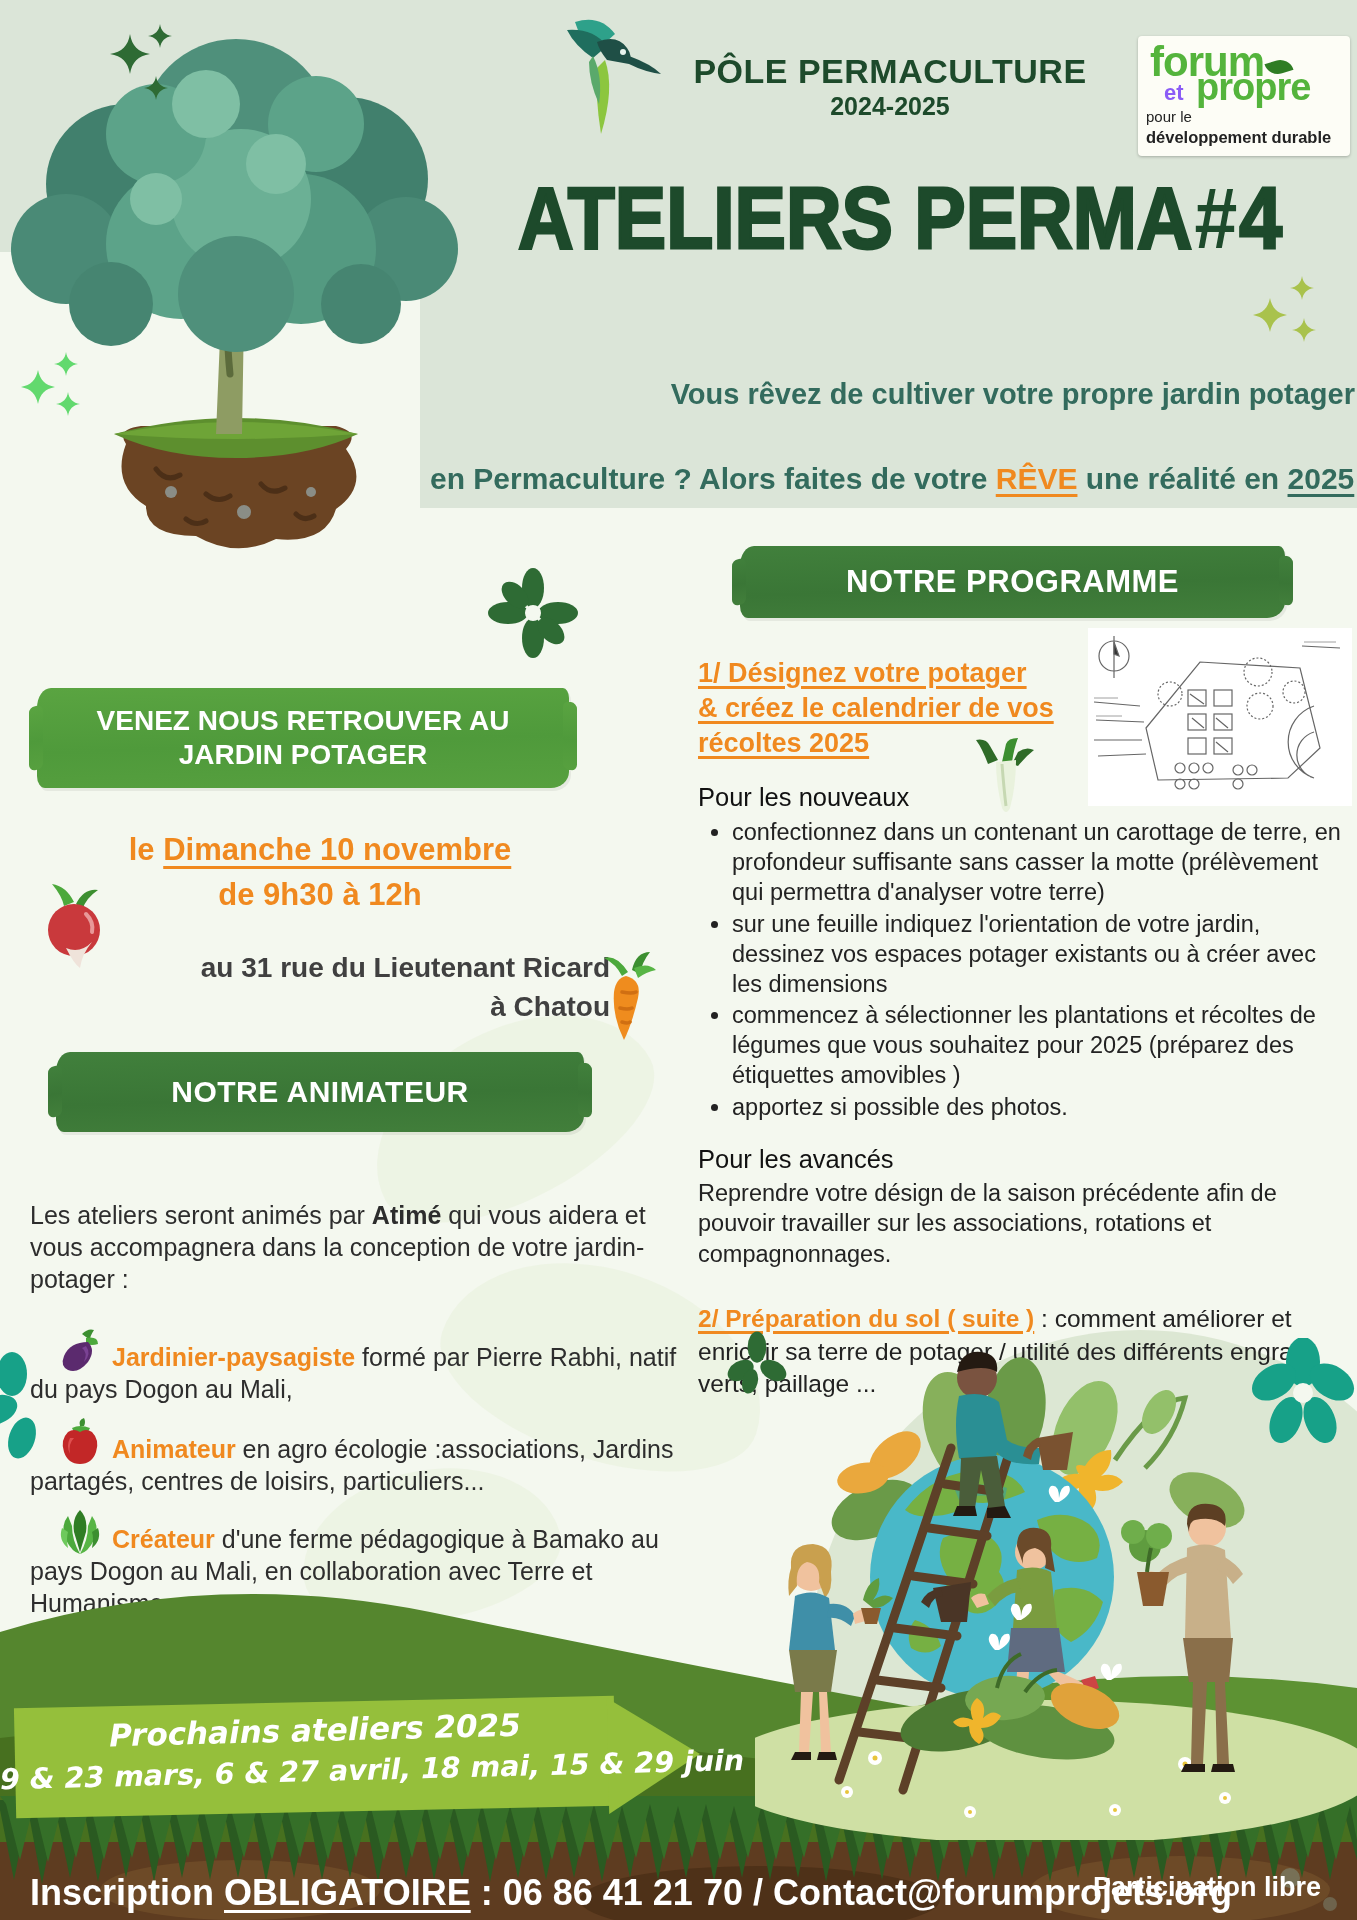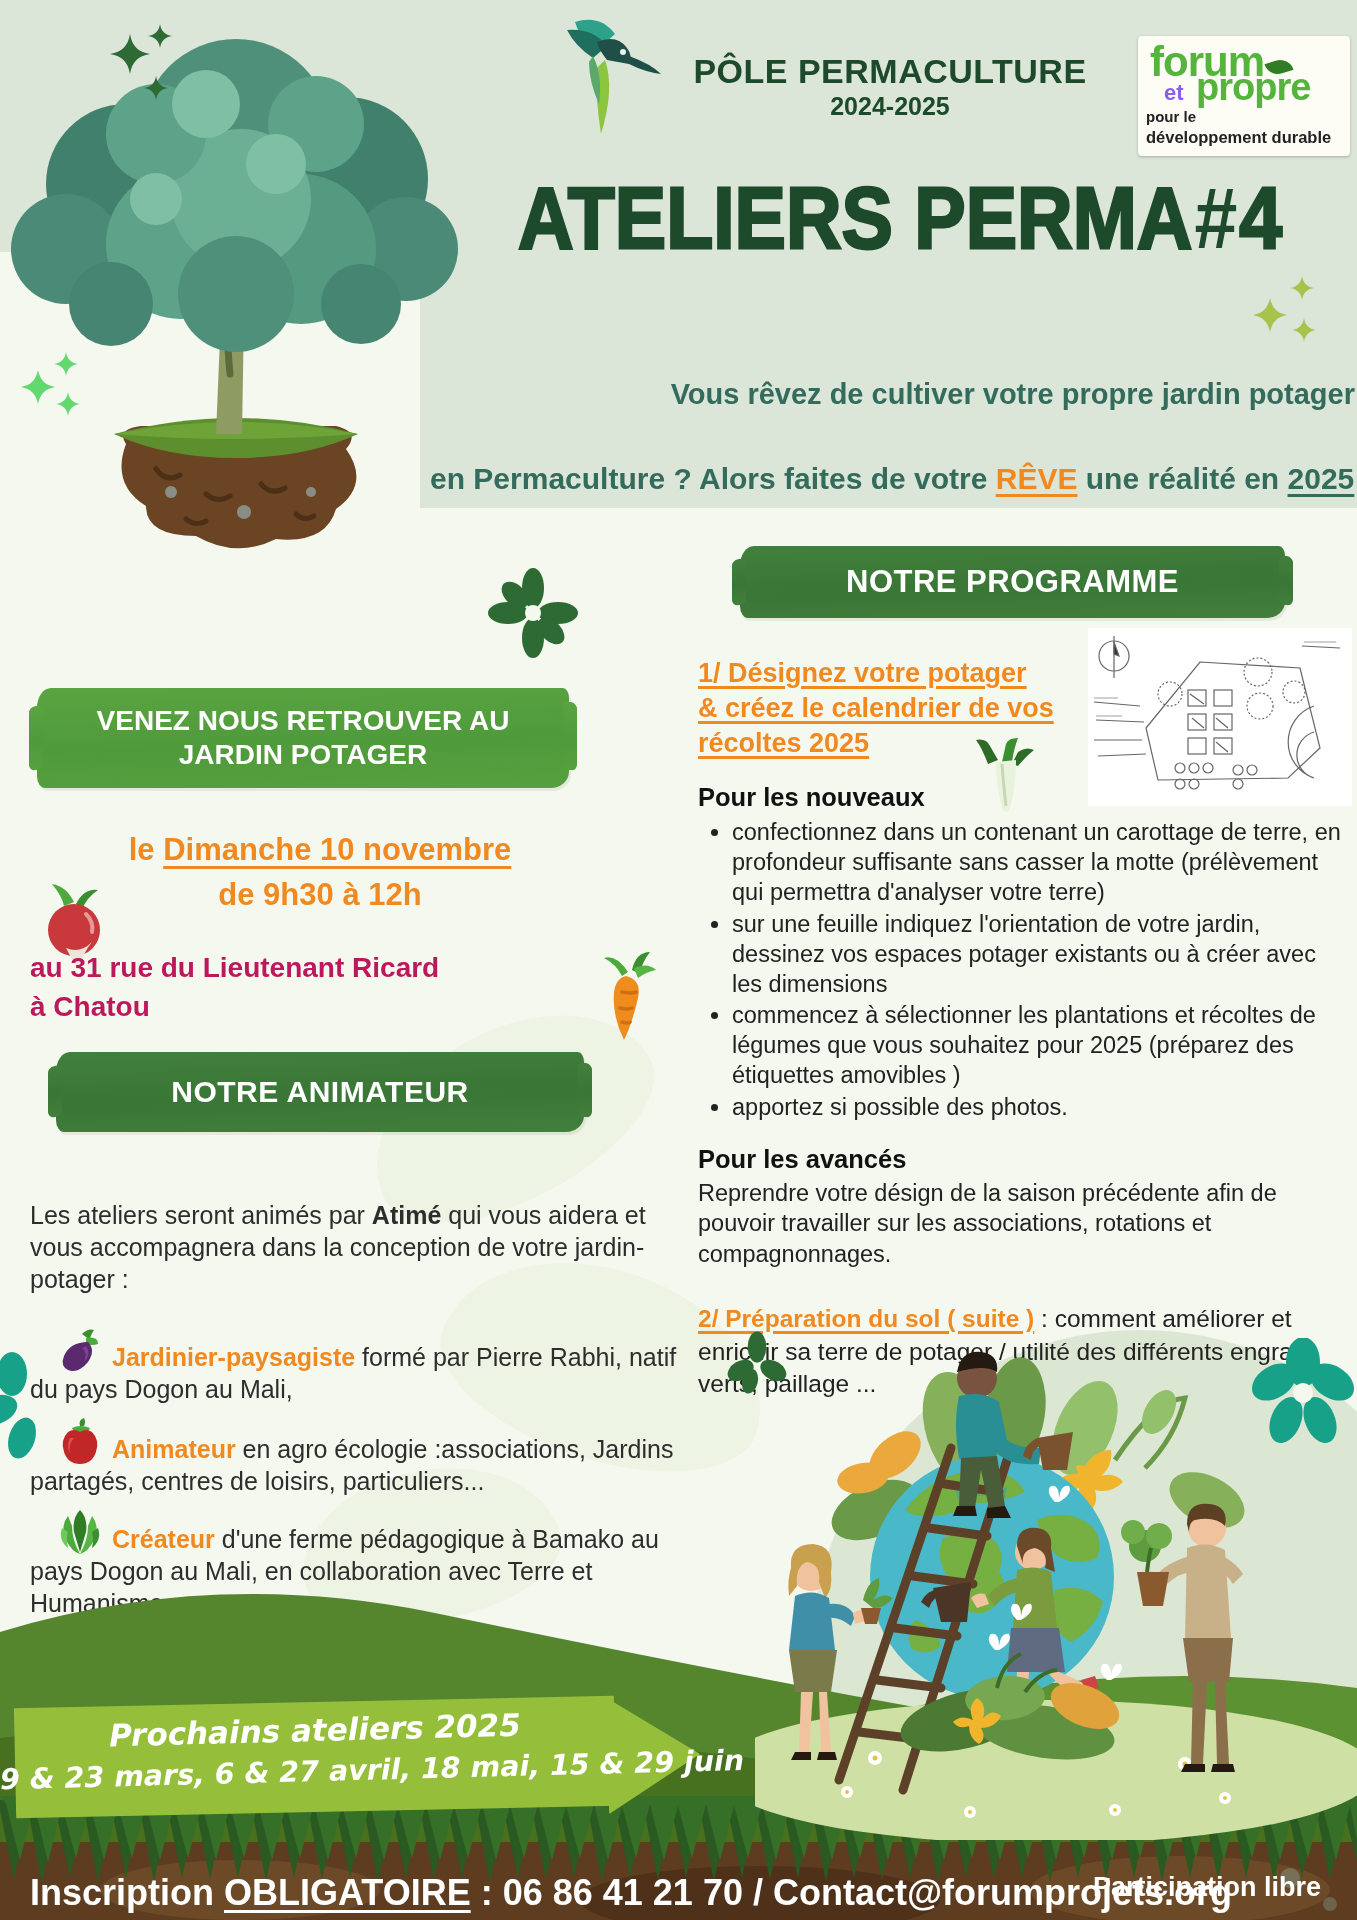--- a/index.html
+++ b/index.html
@@ -11,21 +11,21 @@
   .band-top{left:0;top:0;width:1357px;height:252px;background:#dbe5d8;}
   .band-right{left:420px;top:0;width:937px;height:508px;background:#dbe5d8;}
 
   
   .pole-title{left:660px;top:52px;width:460px;text-align:center;color:#1d4a2b;font-weight:bold;font-size:34px;letter-spacing:.5px;}
   .pole-years{left:660px;top:92px;width:460px;text-align:center;color:#1d4a2b;font-weight:bold;font-size:25px;}
   .logo-box{left:1138px;top:36px;width:212px;height:120px;background:#fdfdf6;border-radius:4px;box-shadow:0 1px 3px rgba(0,0,0,.25);}
   .logo-forum{position:absolute;left:12px;top:2px;font-size:42px;font-weight:bold;color:#54b43c;letter-spacing:-1px;}
   .logo-et{position:absolute;left:26px;top:44px;font-size:22px;font-weight:bold;color:#8b5cf6;}
   .logo-projets{position:absolute;left:58px;top:30px;font-size:38px;font-weight:bold;color:#54b43c;letter-spacing:-1px;}
-  .logo-pourle{position:absolute;left:8px;top:72px;font-size:15px;font-weight:bold;color:#222;}
+  .logo-pourle{position:absolute;left:8px;top:72px;font-size:15px;font-weight:normal;color:#222;}
   .logo-dev{position:absolute;left:8px;top:92px;font-size:16.5px;font-weight:bold;color:#222;}
   .logo-leaf{position:absolute;left:128px;top:24px;width:26px;height:14px;background:#2f7d24;border-radius:0 14px 0 14px;transform:rotate(-18deg);}
 
   .main-title{left:445px;top:168px;width:910px;text-align:center;color:#1d4a2b;font-weight:bold;font-size:77px;letter-spacing:0px;transform:scaleY(1.12);transform-origin:top;white-space:nowrap;-webkit-text-stroke:2.5px #1d4a2b;}
   .main-title .hash{-webkit-text-stroke:0;font-weight:bold;padding:0 2px;}
 
   
   .intro1{left:445px;top:378px;width:910px;text-align:right;color:#336b5d;font-weight:bold;font-size:29px;}
   .intro2{left:430px;top:462px;width:927px;text-align:center;color:#336b5d;font-weight:bold;font-size:30px;white-space:nowrap;}
   .orange-u{color:#f0891f;text-decoration:underline;text-decoration-thickness:3px;text-underline-offset:5px;}
@@ -36,33 +36,33 @@
   .brush.light{background:linear-gradient(178deg,#5aa441 0%,#4f9a3b 55%,#57a03f 100%);}
   .brush.dark{background:linear-gradient(178deg,#41803c 0%,#3a7636 55%,#427f3b 100%);}
   .brush:before{content:"";position:absolute;left:-8px;top:18%;width:14px;height:64%;background:inherit;border-radius:6px;transform:skewY(-8deg);}
   .brush:after{content:"";position:absolute;right:-8px;top:14%;width:14px;height:68%;background:inherit;border-radius:6px;transform:skewY(7deg);}
   .banner-venez{left:37px;top:688px;width:532px;height:100px;font-size:28px;line-height:1.22;}
   .banner-animateur{left:56px;top:1052px;width:528px;height:80px;font-size:30px;letter-spacing:.5px;}
   .banner-programme{left:740px;top:546px;width:545px;height:72px;font-size:31px;letter-spacing:.5px;}
 
   
   .date-block{left:30px;top:828px;width:580px;text-align:center;color:#f0891f;font-weight:bold;font-size:31px;line-height:1.45;}
-  .addr-block{left:30px;top:948px;width:580px;text-align:left;color:#be185d;font-weight:bold;font-size:28px;line-height:1.4;}
+  .addr-block{left:30px;top:948px;width:580px;text-align:right;color:#404040;font-weight:bold;font-size:28px;line-height:1.4;}
   .u-or{text-decoration:underline;text-decoration-thickness:3px;text-underline-offset:6px;}
 
   .animator-par{left:30px;top:1200px;width:668px;color:#2d2d2d;font-size:25px;line-height:1.27;}
   .role{left:30px;width:668px;color:#2d2d2d;font-size:25px;line-height:1.27;}
   .role .ic{display:inline-block;vertical-align:-8px;margin:0 10px 0 28px;}
   .role-title{color:#f0891f;font-weight:bold;}
   .b{font-weight:bold;}
 
   
   .prog-col{left:698px;top:656px;width:660px;}
   .prog-h{color:#f0891f;font-weight:bold;font-size:27px;line-height:1.3;text-decoration:underline;text-decoration-thickness:2.5px;text-underline-offset:4px;width:420px;}
-  .sub-h{color:#111;font-weight:bold;font-size:25.5px;margin-top:22px;}
+  .sub-h{color:#111;font-weight:normal;font-size:25.5px;margin-top:22px;}
   ul.blt{margin:6px 0 0 0;padding-left:34px;color:#222;font-size:23.5px;line-height:1.27;width:620px;}
   ul.blt li{margin-bottom:2px;}
   .adv-text{color:#222;font-size:23.5px;line-height:1.3;width:640px;margin-top:4px;}
   .item2{color:#222;font-size:24.5px;line-height:1.32;width:650px;margin-top:34px;}
   .item2 .t{color:#f0891f;font-weight:bold;text-decoration:underline;text-decoration-thickness:2.5px;text-underline-offset:4px;}
 
   .sketch-box{left:1088px;top:628px;width:264px;height:178px;background:#fff;}
 
   
   .pale-circle{left:810px;top:1330px;width:660px;height:660px;border-radius:50%;background:#dce7d3;}

